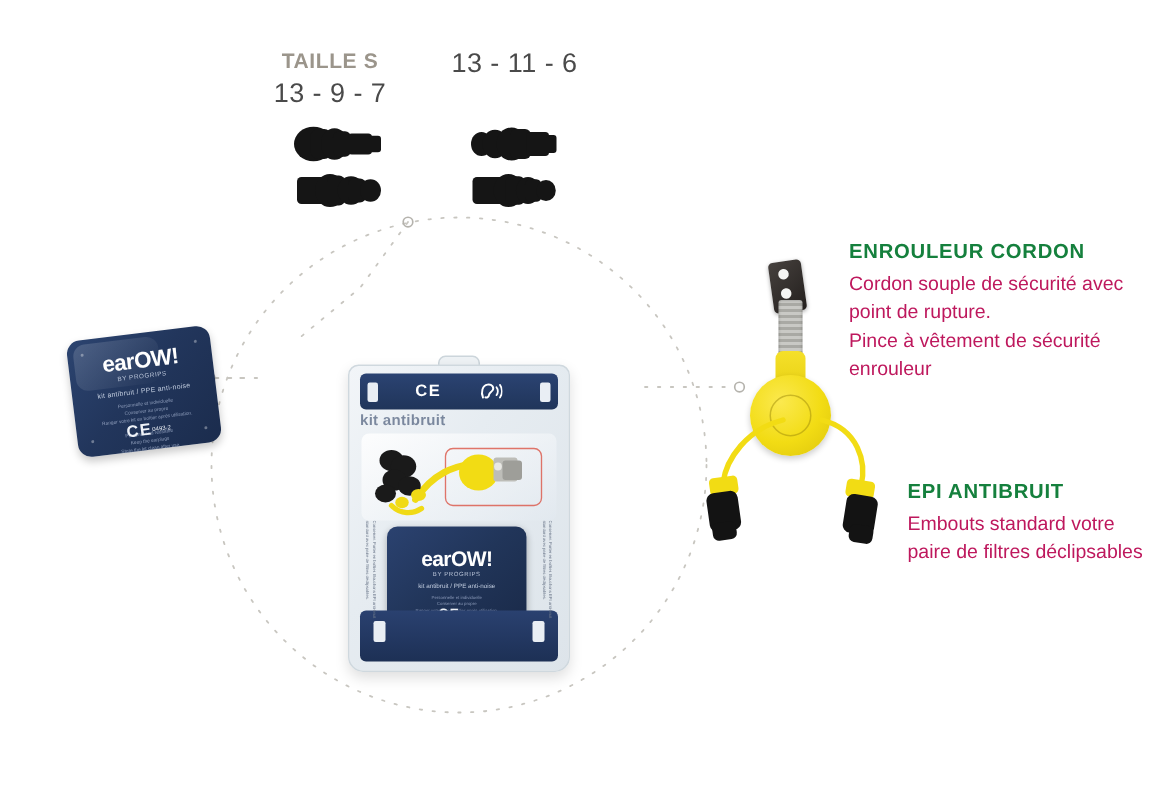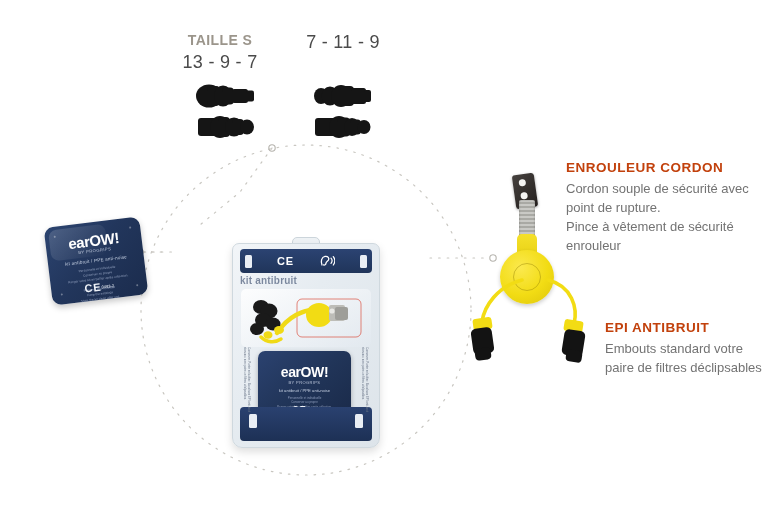--- a/index.html
+++ b/index.html
@@ -35,27 +35,27 @@
     letter-spacing: 0.3px;
     margin: 0;
     line-height: 1.1;
   }
 
   .callout { position: absolute; width: 200px; }
   .callout-title {
     font-size: 13.5px;
     font-weight: bold;
     letter-spacing: 0.5px;
-    color: #c2410c;
+    color: #15803d;
     margin: 0 0 4px 0;
     line-height: 1.2;
   }
   .callout-body {
     font-size: 13px;
-    color: #737373;
+    color: #be185d;
     line-height: 1.45;
     margin: 0;
     white-space: pre-line;
   }
 
   
   .guides { position: absolute; left: 0; top: 0; width: 767px; height: 530px; pointer-events: none; }
 
   
   .plug { position: absolute; }
@@ -262,21 +262,21 @@
     <path d="M 430,258 L 490,258" fill="none" stroke="#c8c6c0" stroke-width="1.2" stroke-dasharray="1.6 7" stroke-linecap="round"></path>
     <circle cx="493" cy="258" r="3.2" fill="none" stroke="#b5b3ad" stroke-width="1.1"></circle>
   </svg>
 
   <div class="size-group" style="left:160px; top:33px;">
     <p class="size-title">TAILLE S</p>
     <p class="size-dims">13 - 9 - 7</p>
   </div>
 
   <div class="size-group" style="left:283px; top:33px;">
-    <p class="size-dims">7 - 11 - 9</p>
+    <p class="size-dims">13 - 11 - 6</p>
   </div>
 
   <svg class="plug" style="left:196px; top:83px;" width="64" height="26" viewBox="0 0 64 26">
     <g fill="#151515">
       <ellipse cx="13" cy="13" rx="13" ry="11.5"></ellipse>
       <rect x="11" y="3" width="14" height="20" rx="5"></rect>
       <ellipse cx="27" cy="13" rx="9" ry="10.5"></ellipse>
       <rect x="26" y="4.5" width="12" height="17" rx="4"></rect>
       <rect x="36" y="6" width="16" height="14" rx="2.5"></rect>
       <rect x="50" y="7.5" width="8" height="11" rx="2"></rect>

